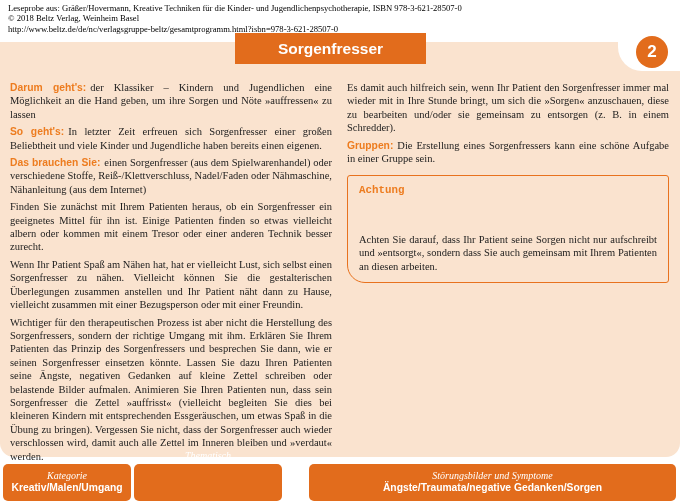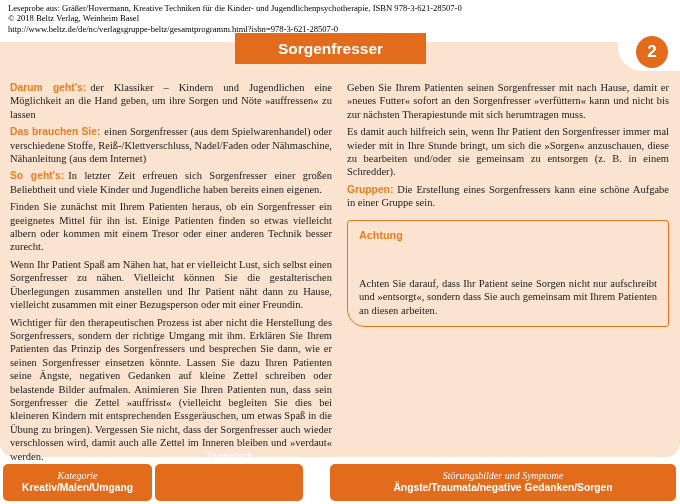--- a/index.html
+++ b/index.html
@@ -44,35 +44,35 @@
   .col-left  { left:10px; }
   .col-right { left:347px; }
   .col p { margin-bottom:4px; }
   .plabel { font-family:"Liberation Sans", sans-serif; font-weight:bold;
             color:#ED7C1F; font-size:10.3px; }
   .plabel:not(:empty) { margin-right:4px; }
 
   
   .notice { margin-top:10px; border:1.5px solid #E8721E;
             border-radius:3px 3px 3px 18px; padding:8px 11px 9px 11px; }
-  .notice-title { font-family:Liberation Sans, sans-serif; font-weight:bold;
+  .notice-title { font-family:Liberation Mono, monospace; font-weight:bold;
                   color:#ED7C1F; font-size:10.8px; margin-bottom:5px; }
   .notice-text { font-size:10.5px; line-height:13.4px; text-align:justify;margin-top:35px; }
 
   
   .footer { position:absolute; left:3px; right:4px; bottom:3px; height:37px;
             display:flex; gap:3px; }
   .fcell { background:#E26C1C; border-radius:5px; color:#fff;
            display:flex; flex-direction:column; align-items:center;
            justify-content:center; text-align:center; padding:2px 4px; }
   .fcell .fcat { font-family:"Liberation Serif", serif; font-style:italic;
                  font-size:10px; line-height:12px; }
   .fcell .fval { font-family:"Liberation Sans", sans-serif; font-weight:bold;
                  font-size:10.3px; line-height:12.5px; }
-  .fc1 { width:149px; } .fc2 { width:150px; } .fc3 { width:148px;gap:40px; }
+  .fc1 { width:128px; } .fc2 { width:150px; } .fc3 { width:148px;gap:40px; }
   .fc4 { flex:1;margin-left:24px; }
 </style>
 </head>
 <body>
 
 <div class="src">
   <div>Leseprobe aus: Gräßer/Hovermann, Kreative Techniken für die Kinder- und Jugendlichenpsychotherapie, ISBN 978-3-621-28507-0</div>
   <div>© 2018 Beltz Verlag, Weinheim Basel</div>
   <div>http://www.beltz.de/de/nc/verlagsgruppe-beltz/gesamtprogramm.html?isbn=978-3-621-28507-0</div>
 </div>
@@ -83,29 +83,28 @@
 <div class="banner">
   <span>Sorgenfresser</span>
 </div>
 
 <div class="badge">
   <span>2</span>
 </div>
 
 <div class="col col-left">
   <p><span class="plabel">Darum geht's:</span><span>der Klassiker – Kindern und Jugendlichen eine Möglichkeit an die Hand geben, um ihre Sorgen und Nöte »auffressen« zu lassen</span></p>
+  <p><span class="plabel">So geht's:</span><span>In letzter Zeit erfreuen sich Sorgenfresser einer großen Beliebtheit und viele Kinder und Jugendliche haben bereits einen eigenen.</span></p>
   <p><span class="plabel">Das brauchen Sie:</span><span>einen Sorgenfresser (aus dem Spielwarenhandel) oder verschiedene Stoffe, Reiß-/Klettverschluss, Nadel/Faden oder Nähmaschine, Nähanleitung (aus dem Internet)</span></p>
-  <p><span class="plabel">So geht's:</span><span>In letzter Zeit erfreuen sich Sorgenfresser einer großen Beliebtheit und viele Kinder und Jugendliche haben bereits einen eigenen.</span></p>
   <p><span class="plabel"></span><span>Finden Sie zunächst mit Ihrem Patienten heraus, ob ein Sorgenfresser ein geeignetes Mittel für ihn ist. Einige Patienten finden so etwas vielleicht albern oder kommen mit einem Tresor oder einer anderen Technik besser zurecht.</span></p>
   <p><span class="plabel"></span><span>Wenn Ihr Patient Spaß am Nähen hat, hat er vielleicht Lust, sich selbst einen Sorgenfresser zu nähen. Vielleicht können Sie die gestalterischen Überlegungen zusammen anstellen und Ihr Patient näht dann zu Hause, vielleicht zusammen mit einer Bezugsperson oder mit einer Freundin.</span></p>
   <p><span class="plabel"></span><span>Wichtiger für den therapeutischen Prozess ist aber nicht die Herstellung des Sorgenfressers, sondern der richtige Umgang mit ihm. Erklären Sie Ihrem Patienten das Prinzip des Sorgenfressers und besprechen Sie dann, wie er seinen Sorgenfresser einsetzen könnte. Lassen Sie dazu Ihren Patienten seine Ängste, negativen Gedanken auf kleine Zettel schreiben oder belastende Bilder aufmalen. Animieren Sie Ihren Patienten nun, dass sein Sorgenfresser die Zettel »auffrisst« (vielleicht begleiten Sie dies bei kleineren Kindern mit entsprechenden Essgeräuschen, um etwas Spaß in die Übung zu bringen). Vergessen Sie nicht, dass der Sorgenfresser auch wieder verschlossen wird, damit auch alle Zettel im Inneren bleiben und »verdaut« werden.</span></p>
 </div>
 
 <div class="col col-right">
-  <p><span class="plabel"></span><span>Geben Sie Ihrem Patienten seinen Sorgenfresser mit nach Hause, damit er »neues Futter« sofort an den Sorgenfresser »verfüttern« kann und nicht bis zur nächsten Therapiestunde mit sich herumtragen muss.</span></p>
   <p><span class="plabel"></span><span>Es damit auch hilfreich sein, wenn Ihr Patient den Sorgenfresser immer mal wieder mit in Ihre Stunde bringt, um sich die »Sorgen« anzuschauen, diese zu bearbeiten und/oder sie gemeinsam zu entsorgen (z. B. in einem Schredder).</span></p>
   <p><span class="plabel">Gruppen:</span><span>Die Erstellung eines Sorgenfressers kann eine schöne Aufgabe in einer Gruppe sein.</span></p>
   <div class="notice">
     <div class="notice-title">Achtung</div>
     <div class="notice-text">Achten Sie darauf, dass Ihr Patient seine Sorgen nicht nur aufschreibt und »entsorgt«, sondern dass Sie auch gemeinsam mit Ihrem Patienten an diesen arbeiten.</div>
   </div>
 </div>
 
 <div class="footer">
   <div class="fcell fc1">

